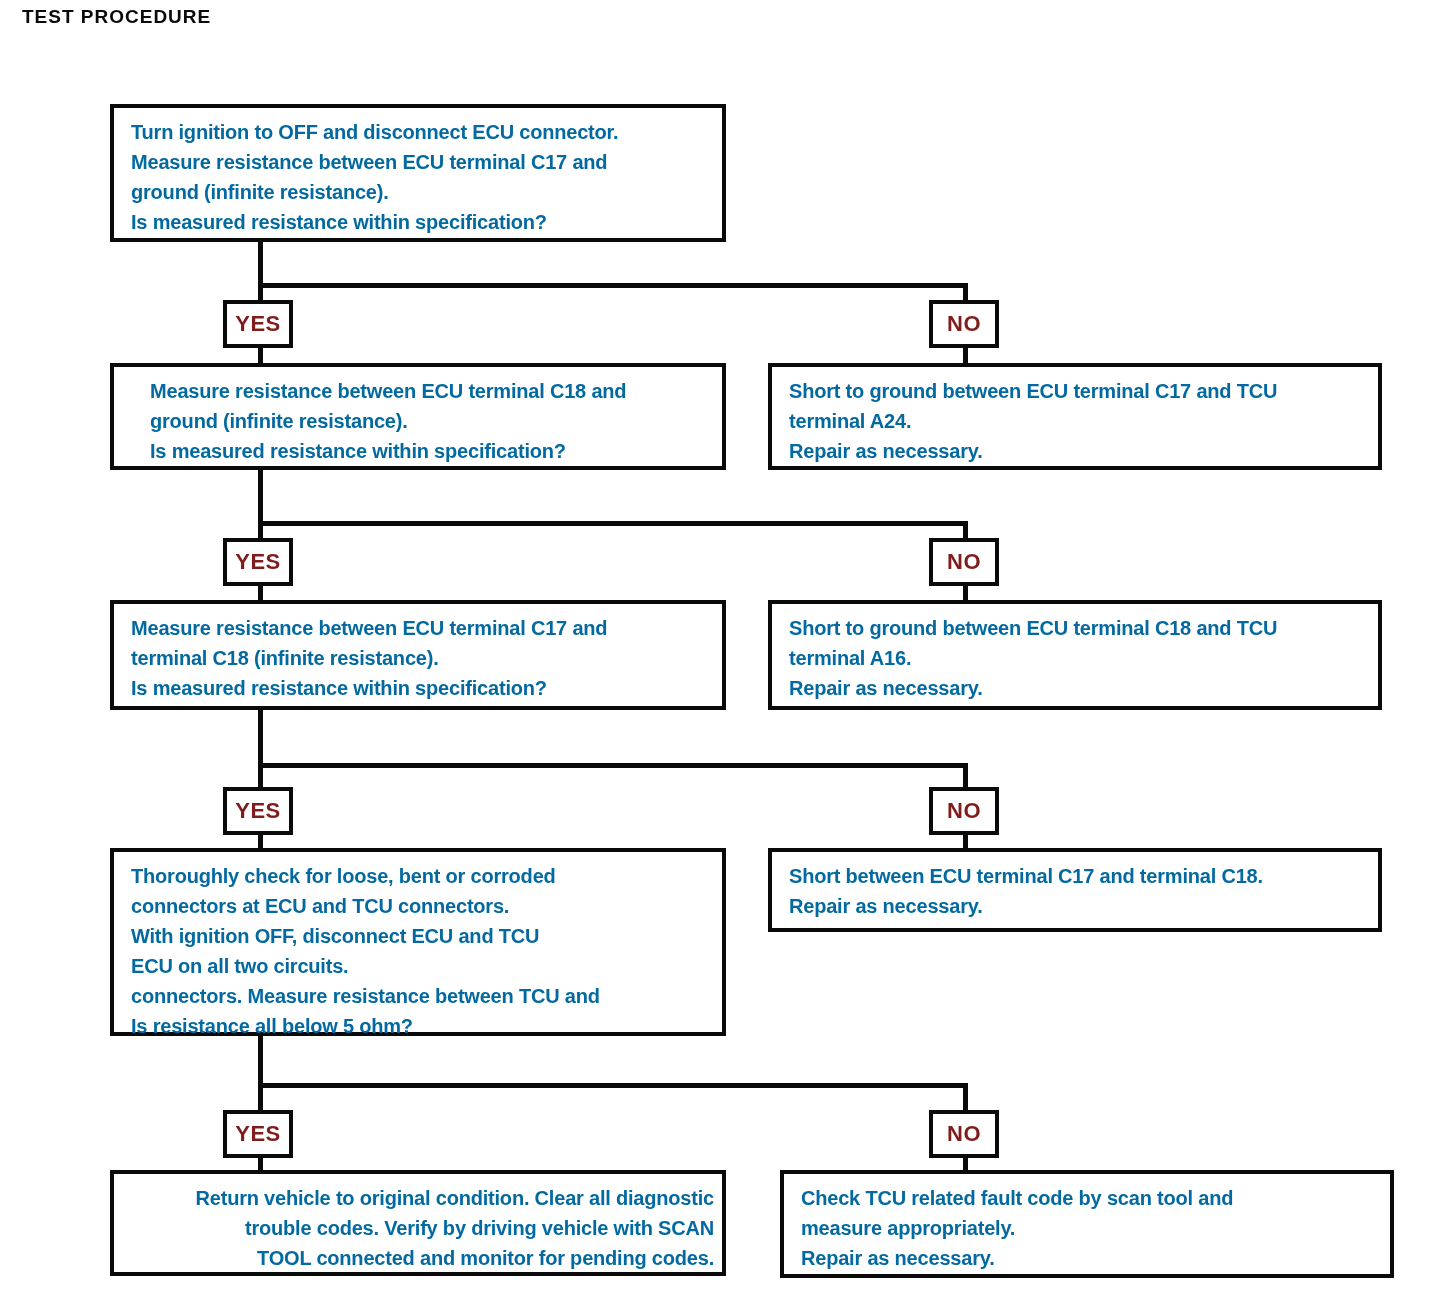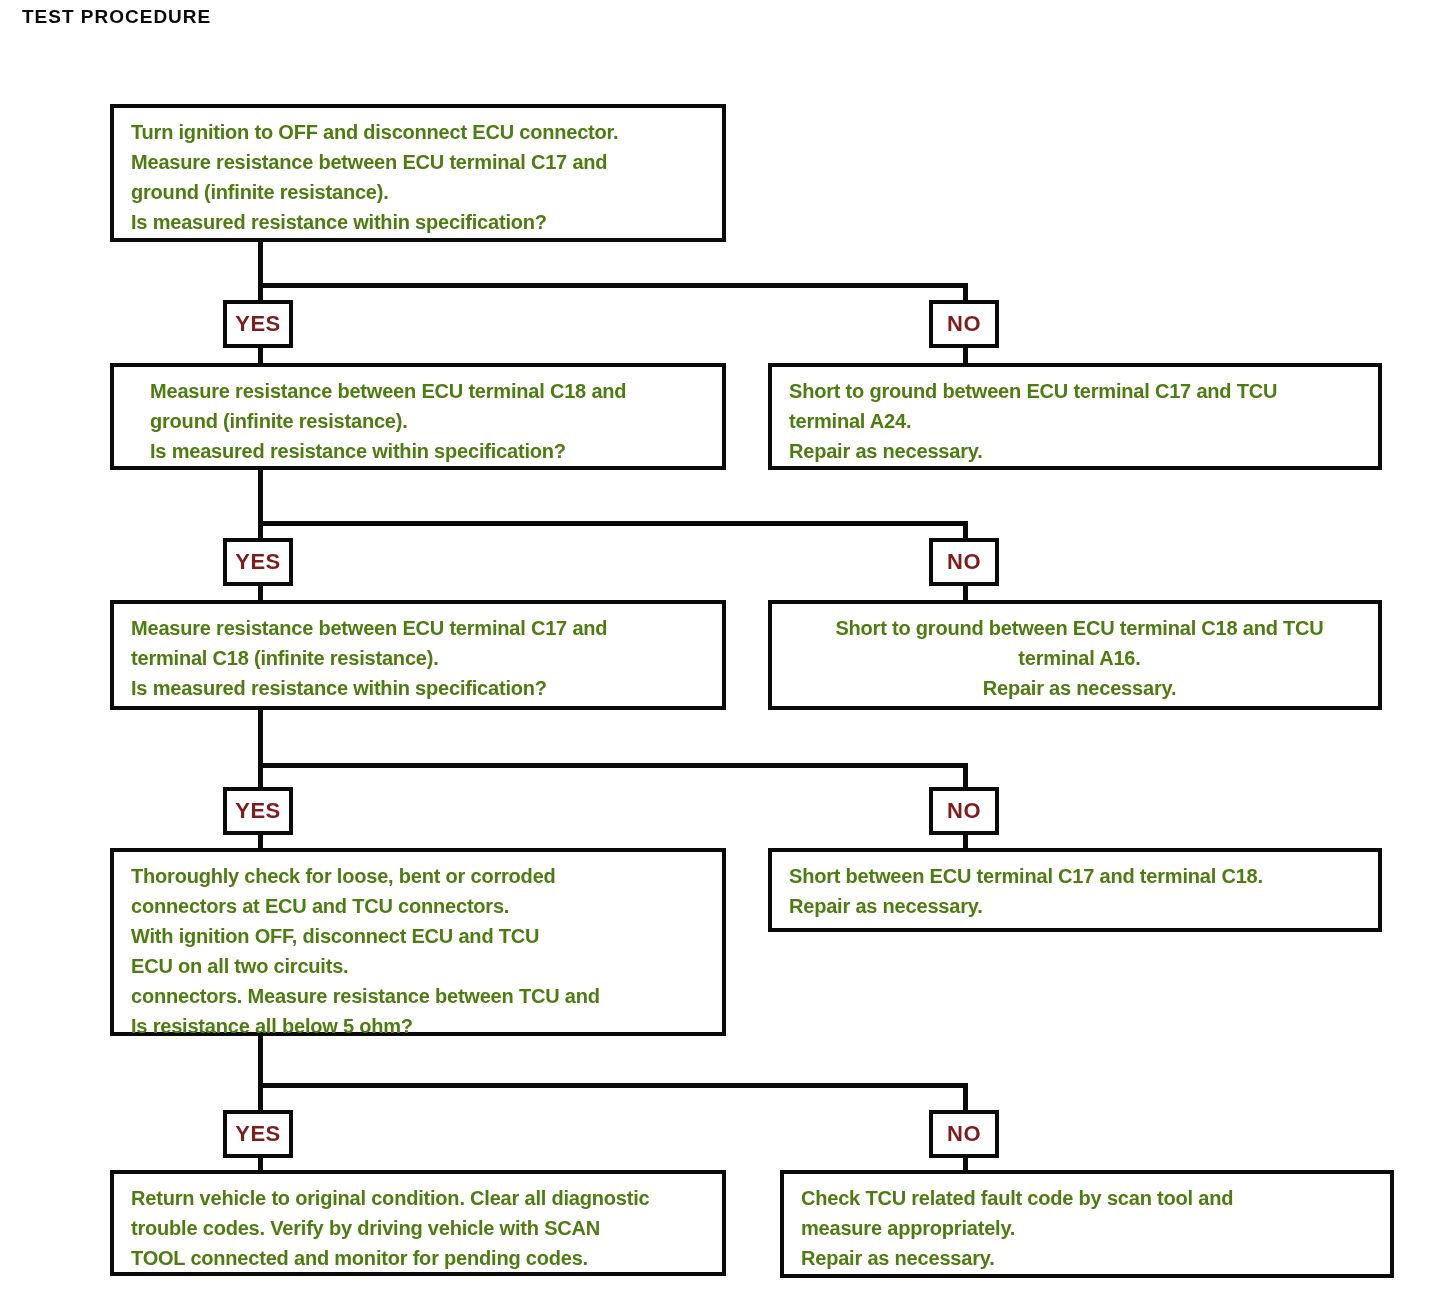--- a/index.html
+++ b/index.html
@@ -12,21 +12,21 @@
   .title {
     position:absolute; left:22px; top:6px;
     font-size:19px; font-weight:bold; letter-spacing:1px;
     color:#0a0a0a;
   }
   .box {
     position:absolute; box-sizing:border-box;
     border:4px solid #0a0a0a; background:#ffffff;
     font-size:20px; font-weight:bold; line-height:30px;
     letter-spacing:-0.2px; padding:9px 8px 0 17px;
-    color:#4d7c0f;
+    color:#0369a1;
   }
   .box.right { }
   .box .ln { white-space:nowrap; }
   .tag {
     position:absolute; box-sizing:border-box;
     width:70px; height:48px;
     border:4px solid #0a0a0a; background:#ffffff;
     display:flex; align-items:center; justify-content:center;
     font-size:22px; font-weight:bold; letter-spacing:0.5px;
     color:#7f1d1d; z-index:3;
@@ -81,21 +81,21 @@
 
   <div class="tag" style="left:223px; top:538px;">YES</div>
   <div class="tag" style="left:929px; top:538px;">NO</div>
 
   <div class="box" style="left:110px; top:600px; width:616px; height:110px;">
     <div class="ln">Measure resistance between ECU terminal C17 and</div>
     <div class="ln">terminal C18 (infinite resistance).</div>
     <div class="ln">Is measured resistance within specification?</div>
   </div>
 
-  <div class="box right" style="left:768px; top:600px; width:614px; height:110px;text-align:center;">
+  <div class="box right" style="left:768px; top:600px; width:614px; height:110px;">
     <div class="ln">Short to ground between ECU terminal C18 and TCU</div>
     <div class="ln">terminal A16.</div>
     <div class="ln">Repair as necessary.</div>
   </div>
 
   <div class="tag" style="left:223px; top:787px;">YES</div>
   <div class="tag" style="left:929px; top:787px;">NO</div>
 
   <div class="box" style="left:110px; top:848px; width:616px; height:188px;">
     <div class="ln">Thoroughly check for loose, bent or corroded</div>
@@ -107,21 +107,21 @@
   </div>
 
   <div class="box right" style="left:768px; top:848px; width:614px; height:84px;">
     <div class="ln">Short between ECU terminal C17 and terminal C18.</div>
     <div class="ln">Repair as necessary.</div>
   </div>
 
   <div class="tag" style="left:223px; top:1110px;">YES</div>
   <div class="tag" style="left:929px; top:1110px;">NO</div>
 
-  <div class="box" style="left:110px; top:1170px; width:616px; height:106px;">
+  <div class="box" style="left:110px; top:1170px; width:616px; height:106px;text-align:right;">
     <div class="ln">Return vehicle to original condition. Clear all diagnostic</div>
     <div class="ln">trouble codes. Verify by driving vehicle with SCAN</div>
     <div class="ln">TOOL connected and monitor for pending codes.</div>
   </div>
 
   <div class="box right" style="left:768px; top:1170px; width:614px; height:108px;margin-left:12px;">
     <div class="ln">Check TCU related fault code by scan tool and</div>
     <div class="ln">measure appropriately.</div>
     <div class="ln">Repair as necessary.</div>
   </div>

